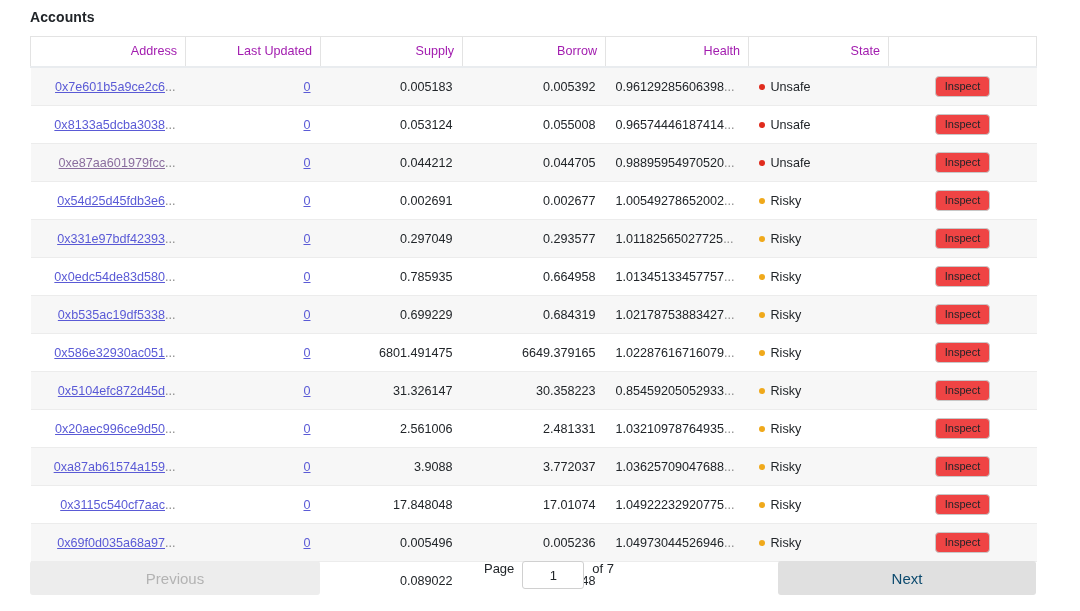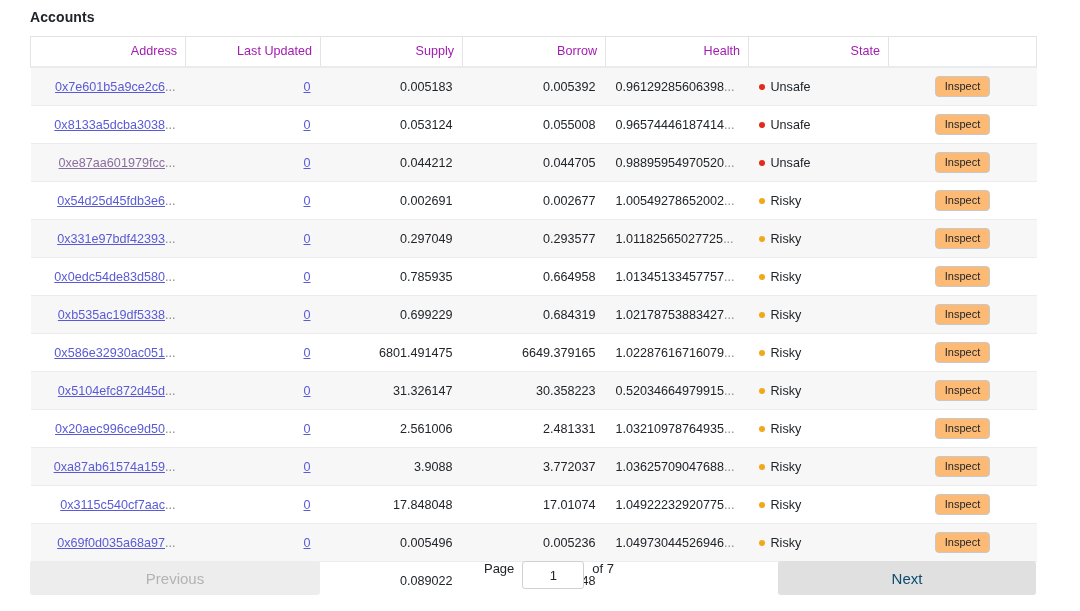--- a/index.html
+++ b/index.html
@@ -107,21 +107,21 @@
     margin-right: 6px;
     position: relative;
     top: -1px;
   }
   .state-label { color: #212529; }
 
   button.inspect {
     font-family: "Liberation Sans", sans-serif;
     font-size: 11px;
     color: #212529;
-    background: #fdba74;
+    background: #ef4444;
     border: 1px solid #c8c8c8;
     border-radius: 4px;
     padding: 3px 9px 4px 9px;
     line-height: 12px;
     cursor: pointer;
   }
 
   
   .footer {
     position: absolute;
@@ -276,21 +276,21 @@
             <td class="num">6649.379165</td>
             <td class="health"><span>1.02287616716079</span><span class="ellipsis">...</span></td>
             <td class="state"><span class="dot" style="background: rgb(240, 169, 27);"></span><span class="state-label">Risky</span></td>
             <td class="act"><button class="inspect">Inspect</button></td>
           </tr>
           <tr>
             <td class="addr"><a href="#" class="addrlink">0x5104efc872d45d</a><span class="ellipsis">...</span></td>
             <td class="upd"><a href="#" class="zerolink">0</a></td>
             <td class="num">31.326147</td>
             <td class="num">30.358223</td>
-            <td class="health"><span>0.52034664979915</span><span class="ellipsis">...</span></td>
+            <td class="health"><span>0.85459205052933</span><span class="ellipsis">...</span></td>
             <td class="state"><span class="dot" style="background: rgb(240, 169, 27);"></span><span class="state-label">Risky</span></td>
             <td class="act"><button class="inspect">Inspect</button></td>
           </tr>
           <tr>
             <td class="addr"><a href="#" class="addrlink">0x20aec996ce9d50</a><span class="ellipsis">...</span></td>
             <td class="upd"><a href="#" class="zerolink">0</a></td>
             <td class="num">2.561006</td>
             <td class="num">2.481331</td>
             <td class="health"><span>1.03210978764935</span><span class="ellipsis">...</span></td>
             <td class="state"><span class="dot" style="background: rgb(240, 169, 27);"></span><span class="state-label">Risky</span></td>

